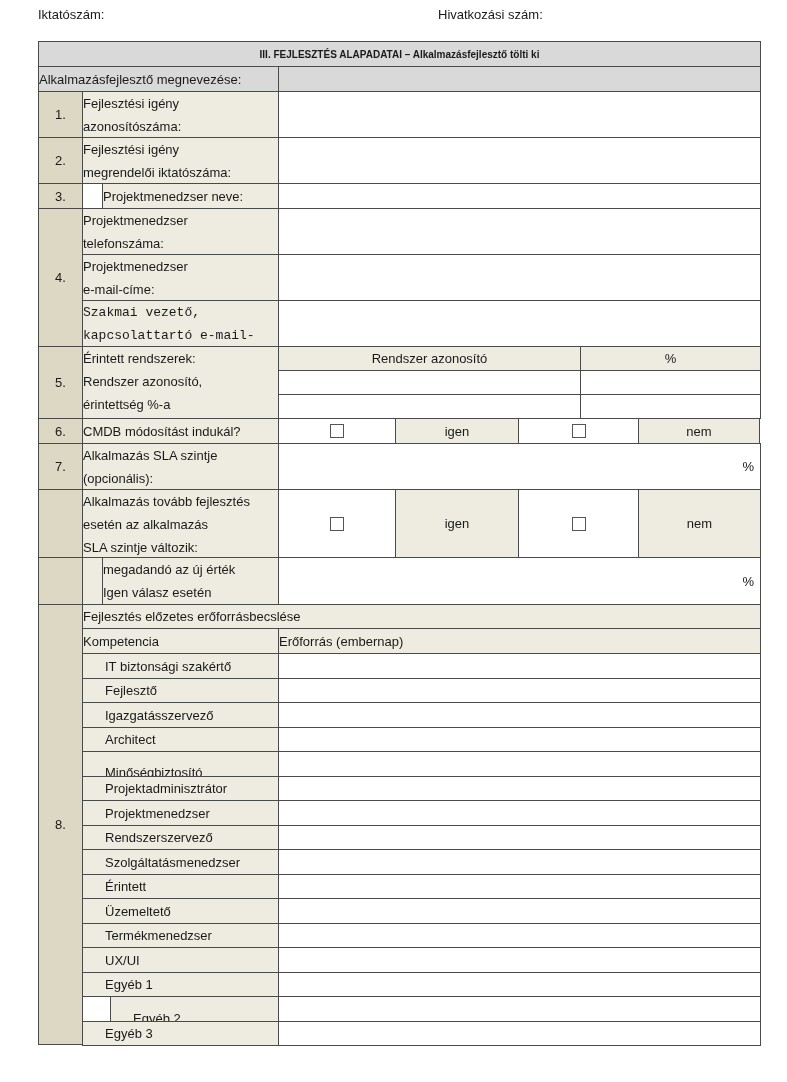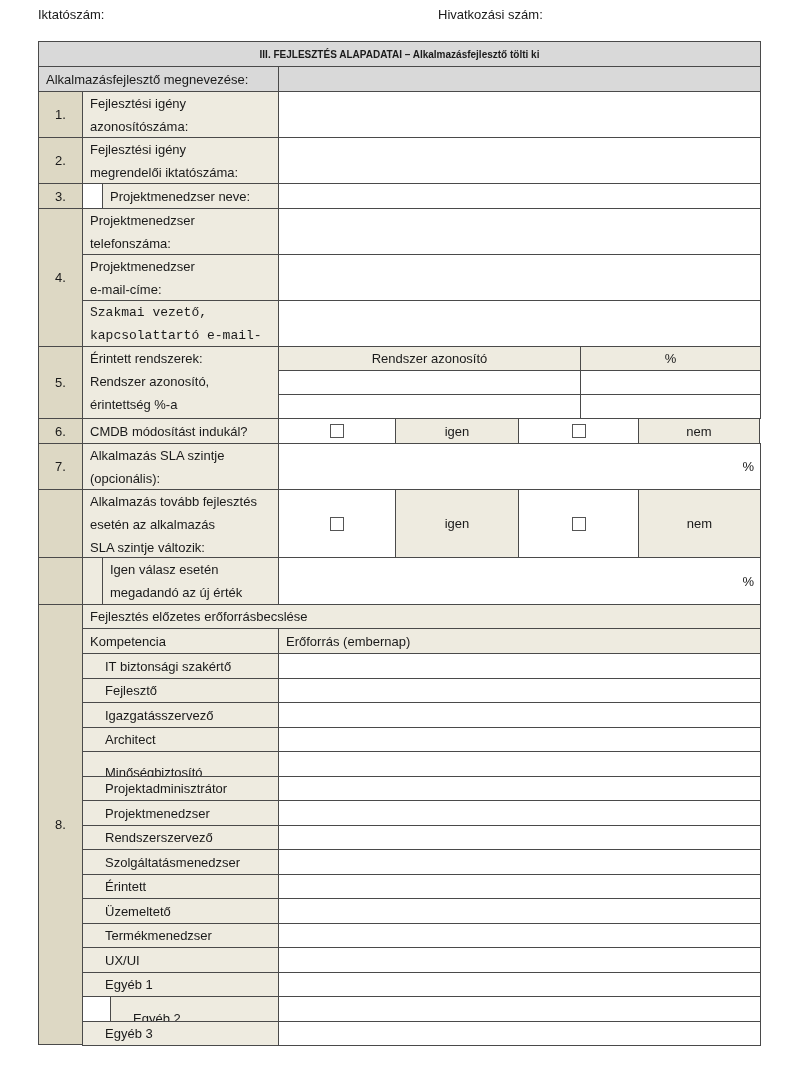--- a/index.html
+++ b/index.html
@@ -8,21 +8,21 @@
   .abs { position: absolute; box-sizing: border-box; }
   .top-label { font-size: 13px; top: 7px; }
   .cell { position: absolute; box-sizing: border-box; border: 1px solid #4a4a4a;
           font-size: 13px; line-height: 23px; overflow: hidden; }
   .grey { background: #d9d9d9; }
   .beige { background: #eeebe0; }
   .tan { background: #ddd8c4; }
   .white { background: #ffffff; }
   .center { display: flex; align-items: center; justify-content: center; text-align: center; }
   .vcenter { display: flex; align-items: center; }
-  .lbl { padding-left: 7px; }
+  .lbl { }
   .lbl2 { padding-left: 22px; }
   .pct { display: flex; align-items: center; justify-content: flex-end; padding-right: 6px; }
   .title { font-weight: bold; font-size: 10px; }
   .checkbox { width: 14px; height: 14px; border: 1px solid #555; background: #fff; box-sizing: border-box; }
   .ml { line-height: 23px; }
 </style>
 </head>
 <body>
 
 <div class="abs top-label" style="left:38px;">Iktatószám:</div>
@@ -114,22 +114,22 @@
   </div>
   <div class="cell beige center" style="left:395px; top:489px; width:124px; height:69px;">igen</div>
   <div class="cell white center" style="left:518px; top:489px; width:121px; height:69px;">
     <div class="checkbox"></div>
   </div>
   <div class="cell beige center" style="left:638px; top:489px; width:123px; height:69px;">nem</div>
 
   <div class="cell tan" style="left:38px; top:557px; width:45px; height:48px;"></div>
   <div class="cell beige" style="left:82px; top:557px; width:21px; height:48px;"></div>
   <div class="cell beige lbl ml" style="left:102px; top:557px; width:177px; height:48px;">
+    <div>megadandó az új érték</div>
     <div>Igen válasz esetén</div>
-    <div>megadandó az új érték</div>
   </div>
   <div class="cell white pct" style="left:278px; top:557px; width:483px; height:48px;">
     <span>%</span>
   </div>
 
   <div class="cell tan center" style="left:38px; top:604px; width:45px; height:441px;">8.</div>
   <div class="cell beige vcenter lbl" style="left:82px; top:604px; width:679px; height:25px;">Fejlesztés előzetes erőforrásbecslése</div>
   <div class="cell beige vcenter lbl" style="left:82px; top:628px; width:197px; height:26px;">Kompetencia</div>
   <div class="cell beige vcenter lbl" style="left:278px; top:628px; width:483px; height:26px;">Erőforrás (embernap)</div>
 

